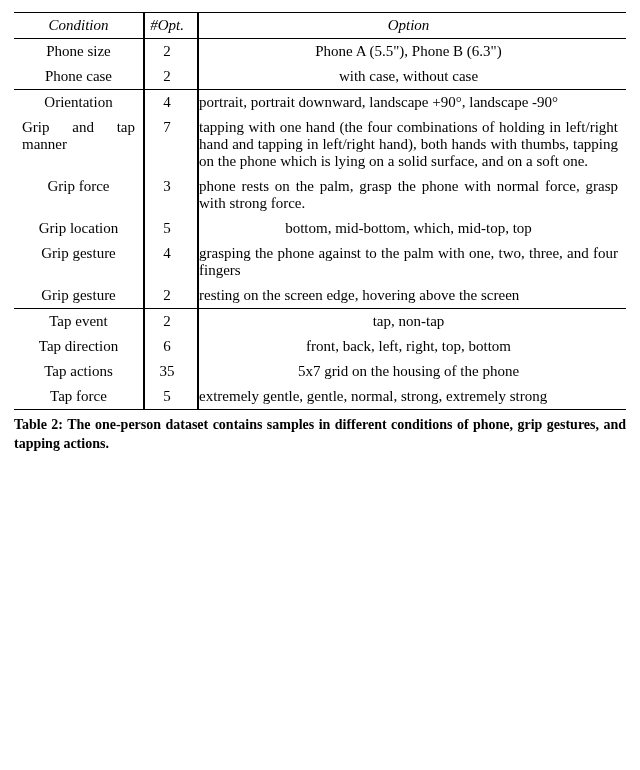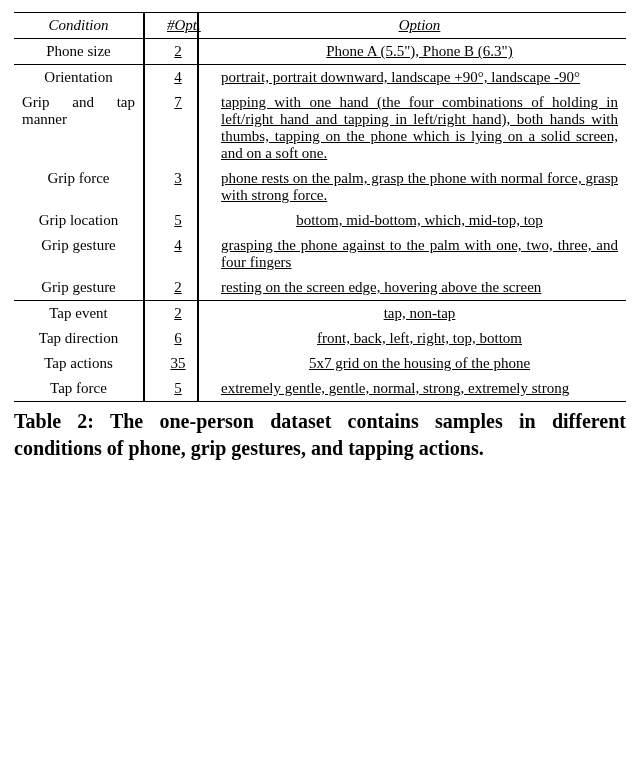--- a/index.html
+++ b/index.html
@@ -30,28 +30,27 @@
     font-weight: normal;
   }
   th {
     font-style: italic;
   }
   .rule-top td, .rule-top th { border-top: 1.5px solid #000; }
   .rule-thin td, .rule-thin th { border-top: 0.5px solid #000; }
   .rule-bot td, .rule-bot th { border-bottom: 1.5px solid #000; }
   td.dv, th.dv {
     border-left: 2.5px double #000;
-    padding-left: 22px;
-    text-decoration: underline;
+    padding-left: 0;
   }
   .just { text-align: justify; text-justify: inter-word; margin-left: 21px; }
   .caption {
     font-weight: bold;
     padding: 6px 0px 0 0px;
-    font-size: 20px;
+    font-size: 14px;
     line-height: 1.35;
     text-align: justify;
   }
 </style>
 </head>
 <body>
 
 <div class="table-wrap">
 <table>
   <colgroup>
@@ -65,30 +64,35 @@
     <th>Condition</th>
     <th class="dv">#Opt.</th>
     <th class="dv">Option</th>
   </tr>
 
   <tr class="rule-thin">
     <td>Phone size</td>
     <td class="dv">2</td>
     <td class="dv">Phone A (5.5"), Phone B (6.3")</td>
   </tr>
+  <tr>
+    <td>Phone case</td>
+    <td class="dv">2</td>
+    <td class="dv">with case, without case</td>
+  </tr>
 
   <tr class="rule-thin">
     <td>Orientation</td>
     <td class="dv">4</td>
     <td class="dv just">portrait, portrait downward, landscape +90°, landscape -90°</td>
   </tr>
   <tr>
     <td class="just">Grip and tap manner</td>
     <td class="dv">7</td>
-    <td class="dv just">tapping with one hand (the four combinations of holding in left/right hand and tapping in left/right hand), both hands with thumbs, tapping on the phone which is lying on a solid screen, and on a soft one.</td>
+    <td class="dv just">tapping with one hand (the four combinations of holding in left/right hand and tapping in left/right hand), both hands with thumbs, tapping on the phone which is lying on a solid surface, and on a soft one.</td>
   </tr>
   <tr>
     <td>Grip force</td>
     <td class="dv">3</td>
     <td class="dv just">phone rests on the palm, grasp the phone with normal force, grasp with strong force.</td>
   </tr>
   <tr>
     <td>Grip location</td>
     <td class="dv">5</td>
     <td class="dv">bottom, mid-bottom, which, mid-top, top</td>

